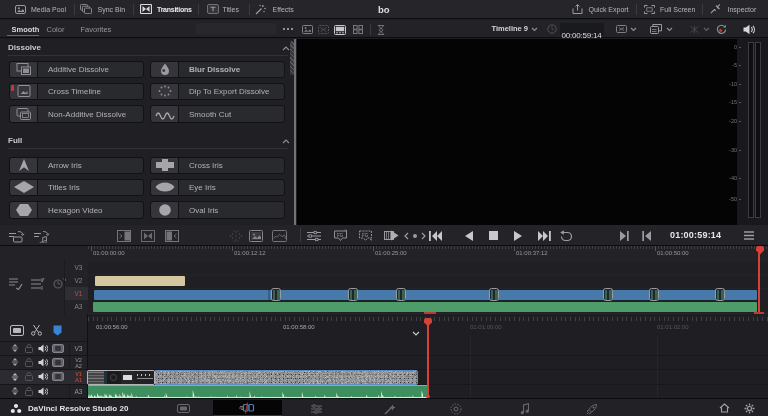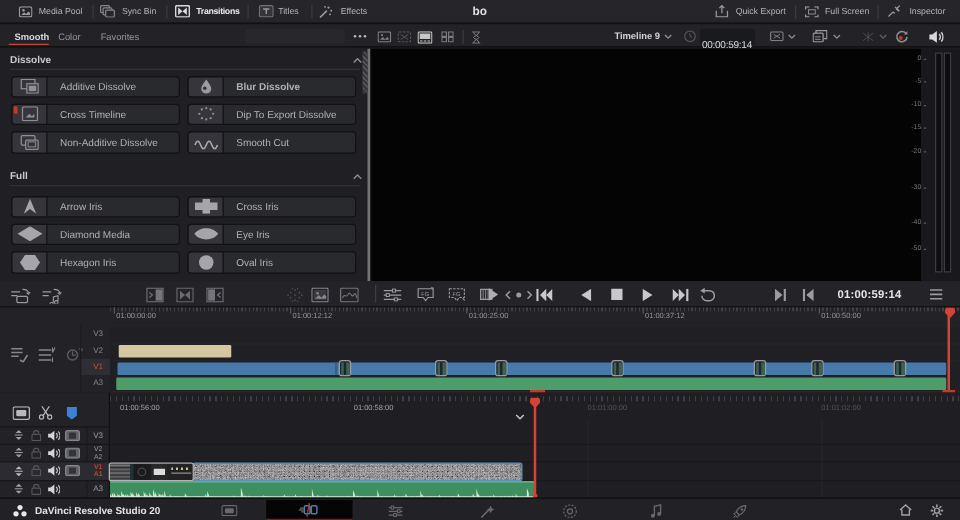--- a/index.html
+++ b/index.html
@@ -240,37 +240,37 @@
         </svg>
       </div>
 <div class="abs" style="left:189px;top:122.0px;color:#b2b2b6;font-size:8px;white-space:nowrap;">Cross Iris</div>
 <div class="abs" style="left:9px;top:139.8px;width:135px;height:17.5px;background:#292a2e;border:1px solid #121215;border-radius:3px;"></div>
 <div class="abs" style="left:9px;top:139.8px;width:29px;height:17.5px;background:#35353b;border:1px solid #121215;border-radius:3px 0 0 3px;"></div>
 <div class="abs" style="left:12.5px;top:142.3px;width:22px;height:12px;">
         <svg width="22" height="12" viewBox="0 0 22 12">
           <path d="M11 0L21 6l-10 6L1 6z" fill="#a5a5aa"></path>
         </svg>
       </div>
-<div class="abs" style="left:48px;top:144.3px;color:#b2b2b6;font-size:8px;white-space:nowrap;">Diamond Media</div>
+<div class="abs" style="left:48px;top:144.3px;color:#b2b2b6;font-size:8px;white-space:nowrap;">Titles Iris</div>
 <div class="abs" style="left:150px;top:139.8px;width:135px;height:17.5px;background:#292a2e;border:1px solid #121215;border-radius:3px;"></div>
 <div class="abs" style="left:150px;top:139.8px;width:29px;height:17.5px;background:#35353b;border:1px solid #121215;border-radius:3px 0 0 3px;"></div>
 <div class="abs" style="left:153.5px;top:142.3px;width:22px;height:12px;">
         <svg width="22" height="12" viewBox="0 0 22 12">
           <path d="M1.5 6C5.5 0 16.5 0 20.5 6 16.5 12 5.5 12 1.5 6z" fill="#a5a5aa"></path>
         </svg>
       </div>
 <div class="abs" style="left:189px;top:144.3px;color:#b2b2b6;font-size:8px;white-space:nowrap;">Eye Iris</div>
 <div class="abs" style="left:9px;top:162.1px;width:135px;height:17.5px;background:#292a2e;border:1px solid #121215;border-radius:3px;"></div>
 <div class="abs" style="left:9px;top:162.1px;width:29px;height:17.5px;background:#35353b;border:1px solid #121215;border-radius:3px 0 0 3px;"></div>
 <div class="abs" style="left:12.5px;top:164.6px;width:22px;height:12px;">
         <svg width="22" height="12" viewBox="0 0 22 12">
           <path d="M7 0h8l4 6-4 6H7L3 6z" fill="#a5a5aa"></path>
         </svg>
       </div>
-<div class="abs" style="left:48px;top:166.6px;color:#b2b2b6;font-size:8px;white-space:nowrap;">Hexagon Iris</div>
+<div class="abs" style="left:48px;top:166.6px;color:#b2b2b6;font-size:8px;white-space:nowrap;">Hexagon Video</div>
 <div class="abs" style="left:150px;top:162.1px;width:135px;height:17.5px;background:#292a2e;border:1px solid #121215;border-radius:3px;"></div>
 <div class="abs" style="left:150px;top:162.1px;width:29px;height:17.5px;background:#35353b;border:1px solid #121215;border-radius:3px 0 0 3px;"></div>
 <div class="abs" style="left:153.5px;top:164.6px;width:22px;height:12px;">
         <svg width="22" height="12" viewBox="0 0 22 12">
           <circle cx="11" cy="6" r="5.8" fill="#a5a5aa"></circle>
         </svg>
       </div>
 <div class="abs" style="left:189px;top:166.6px;color:#b2b2b6;font-size:8px;white-space:nowrap;">Oval Iris</div>
 <div class="abs" style="left:290px;top:2px;width:4px;height:34px;background:repeating-linear-gradient(45deg,#5a5a60 0,#5a5a60 1px,#37373c 1px,#37373c 3px);border-radius:2px;"></div>
 </div>

